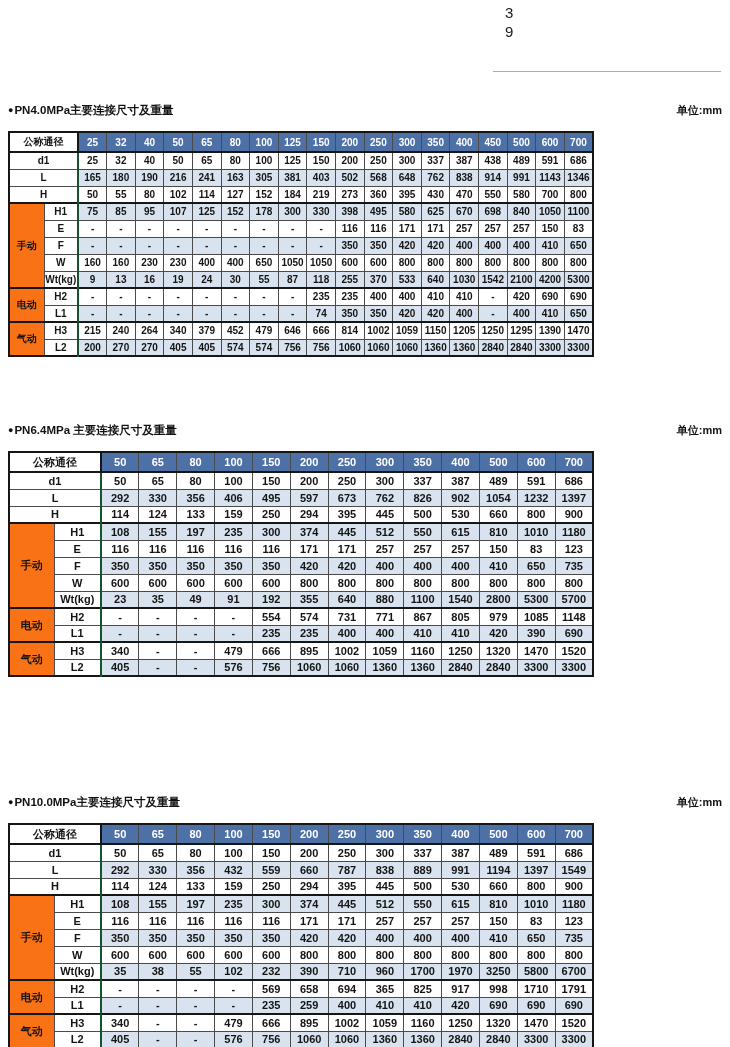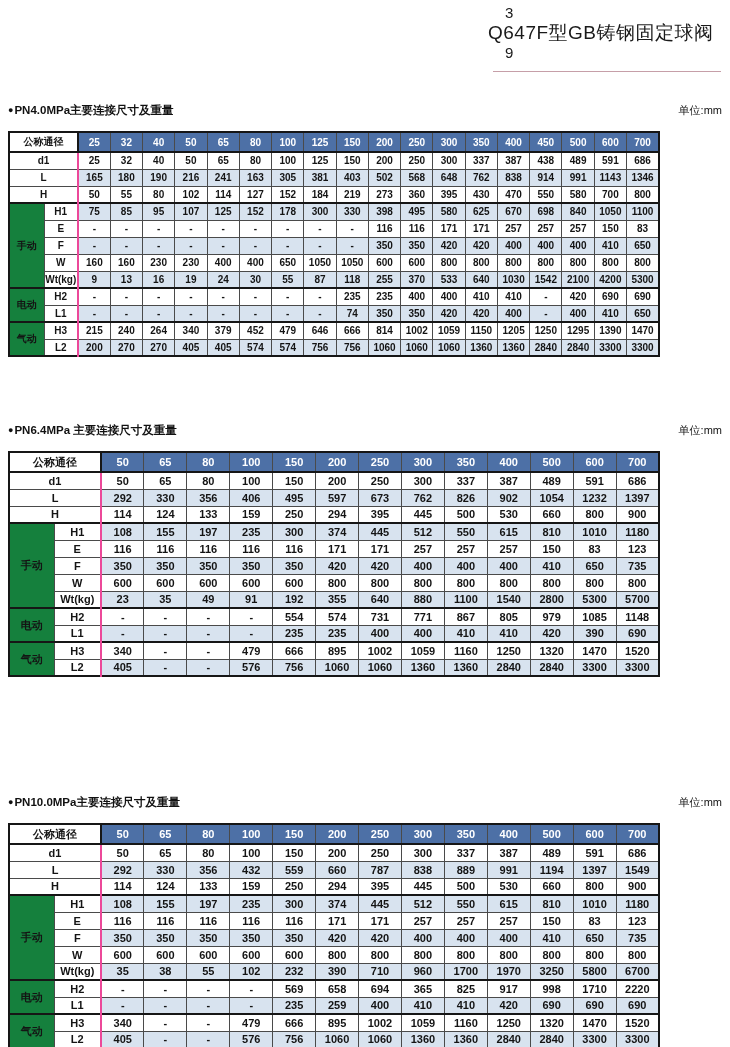--- a/index.html
+++ b/index.html
@@ -13,52 +13,51 @@
   .pg-title { font-size:19px; line-height:21px; letter-spacing:0.5px; white-space:nowrap; }
   .accent-line { position:absolute; left:493px; top:71px; width:228px; height:1px;
                  background:#c69fa8; }
 
   
   .table-section { position:absolute; left:8px; width:714px; }
   .section-head { display:flex; justify-content:space-between; align-items:flex-end;
                   height:14px; margin-bottom:13px;text-align:center; }
   .section-title { font-size:11.5px; font-weight:bold; color:#111; white-space:nowrap; }
   .section-title .bullet { font-size:9px; margin-right:1px; vertical-align:1px; }
-  .unit { font-size:11px; font-weight:normal; color:#111; }
+  .unit { font-size:11px; font-weight:bold; color:#111; }
 
   
-  table.spec-table { border-collapse:collapse; table-layout:fixed; width:652px;
+  table.spec-table { border-collapse:collapse; table-layout:fixed; width:586px;
                      border:2px solid #161616; }
   .spec-table th, .spec-table td { border:1px solid #4a4a4a; text-align:center;
                      vertical-align:middle; padding:0; font-weight:bold; color:#141414;
                      overflow:hidden; white-space:nowrap; }
   .spec-table thead th { height:20px; background:#4d70a6; color:#ffffff;
                      border-bottom:2px solid #161616; }
   .spec-table thead th.corner { background:#ffffff; color:#141414;
                      border-right:2px solid #161616; }
   .spec-table tbody td { height:17px; background:#ffffff; }
   .spec-table tbody tr.stripe td.v { background:#d8e3ef; }
   .spec-table tbody tr.group-start td { border-top:2px solid #161616; }
-  .spec-table td.lbl { border-right:2px solid #ec4899; }
-  .spec-table td.grp { background:#15803d; }
+  .spec-table td.lbl { border-right:2px solid #14532d; }
+  .spec-table td.grp { background:#f97316; }
   table.cols-18 { font-size:10px; }
   table.cols-13 { font-size:11px; }
   table.cols-18 col.c-group { width:35px; }
   table.cols-18 col.c-param { width:34px; }
   table.cols-13 col.c-group { width:45px; }
   table.cols-13 col.c-param { width:47px; }
 </style>
 </head>
 <body>
 
 <div class="page">
 
   <div class="page-header">
     <div class="pg-num">3</div>
-    <div class="pg-title">Q647F型GB铸钢固定球阀</div>
     <div class="pg-num">9</div>
   </div>
   <div class="accent-line"></div>
 
   <section class="table-section" style="top:104px">
     <div class="section-head">
       <div class="section-title"><span class="bullet">●</span><span>PN4.0MPa主要连接尺寸及重量</span></div>
       <div class="unit">单位:mm</div>
     </div>
     <div class="table-host">
@@ -792,21 +791,21 @@
               <td class="v">-</td>
               <td class="v">-</td>
               <td class="v">569</td>
               <td class="v">658</td>
               <td class="v">694</td>
               <td class="v">365</td>
               <td class="v">825</td>
               <td class="v">917</td>
               <td class="v">998</td>
               <td class="v">1710</td>
-              <td class="v">2220</td>
+              <td class="v">1791</td>
             </tr>
             <tr class="stripe">
               <td class="lbl">L1</td>
               <td class="v">-</td>
               <td class="v">-</td>
               <td class="v">-</td>
               <td class="v">-</td>
               <td class="v">235</td>
               <td class="v">259</td>
               <td class="v">400</td>

